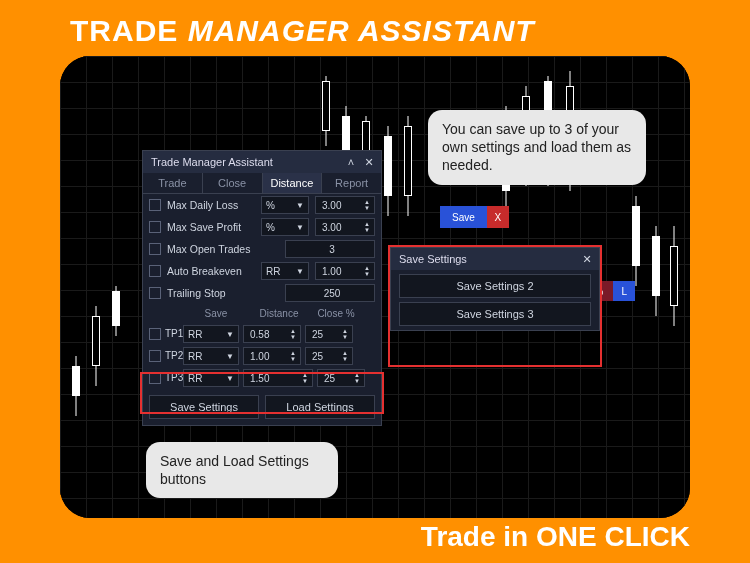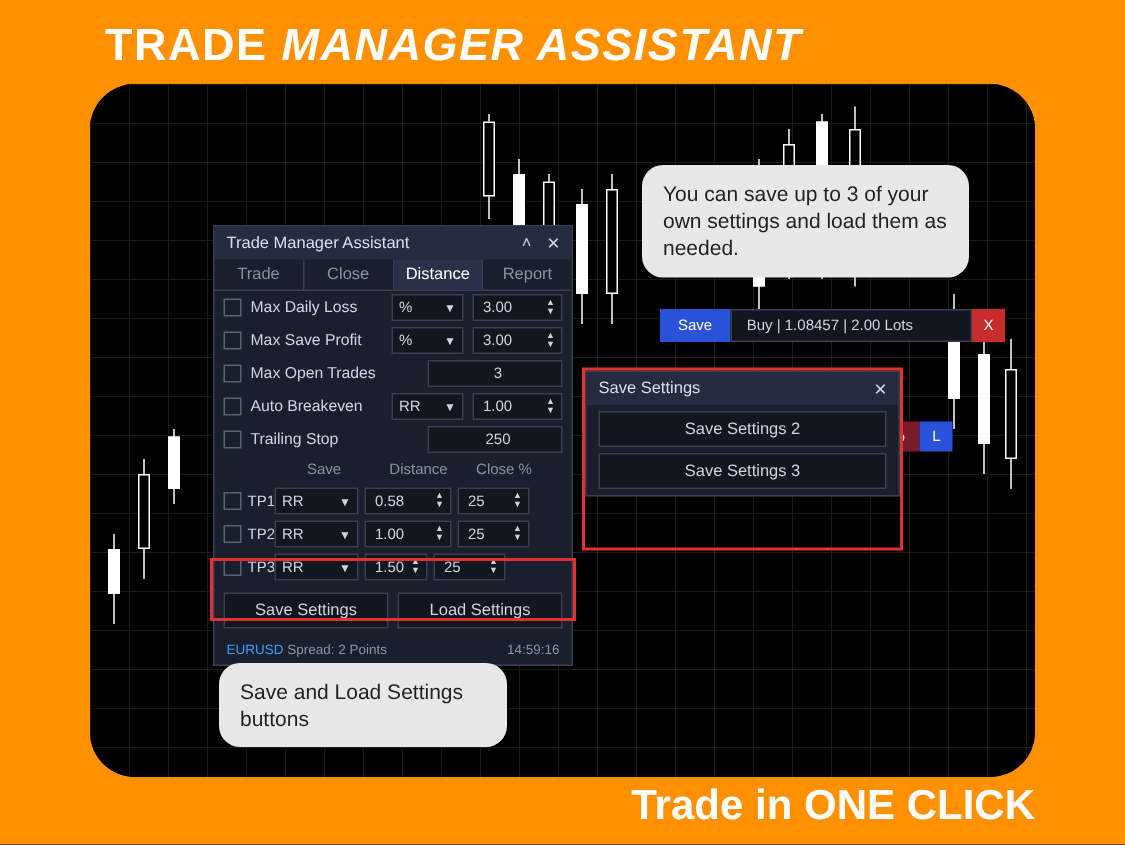--- a/index.html
+++ b/index.html
@@ -39,21 +39,21 @@
   .sel { width: 48px; height: 18px; background: #12161f; border: 1px solid #3a4050; display: flex; align-items: center; justify-content: space-between; padding: 0 4px; font-size: 10px; }
   .sel .arr { font-size: 8px; }
   .num { width: 60px; height: 18px; background: #12161f; border: 1px solid #3a4050; display: flex; align-items: center; justify-content: space-between; padding: 0 2px 0 6px; font-size: 10px; }
   .spinbtns { display: flex; flex-direction: column; width: 10px; }
   .spinbtns span { font-size: 6px; line-height: 6px; text-align: center; cursor: pointer; }
   .num.wide { width: 90px; justify-content: center; }
 
   .tp-hdr { display: flex; padding: 4px 6px; font-size: 10px; color: #8a92a6; }
   .tp-hdr div { text-align: center; }
   .tp-row { display: flex; align-items: center; height: 22px; padding: 0 6px; gap: 4px; }
-  .tp-lbl { width: 30px; font-size: 10px; display: flex; align-items: center; gap: 4px; }
+  .tp-lbl { width: 30px; font-size: 10px; display: flex; align-items: flex-start; gap: 4px; }
   .btn-row { display: flex; gap: 6px; padding: 6px; }
   .btn { flex: 1; height: 24px; background: #12161f; border: 1px solid #3a4050; color: #cfd5e0; font-size: 11px; display: flex; align-items: center; justify-content: center; cursor: pointer; }
   .footer { display: flex; justify-content: space-between; padding: 3px 8px 5px; font-size: 9px; }
   .footer .sym { color: #3aa0ff; }
   .footer .spread { color: #8a92a6; }
   .footer .time { color: #8a92a6; }
 
   .redbox { position: absolute; border: 2px solid #e53030; pointer-events: none; }
 
   .popup-btn { height: 24px; margin: 4px 8px; background: #12161f; border: 1px solid #3a4050; display: flex; align-items: center; justify-content: center; font-size: 11px; cursor: pointer; }
@@ -137,21 +137,20 @@
         <div class="cbody filled" style="top:180px;height:60px"></div>
       </div>
     <div class="candle" style="left:608px">
         <div class="wick" style="top:170px;height:100px"></div>
         <div class="cbody hollow" style="top:190px;height:60px"></div>
       </div>
   </div>
 
   <div class="open-bar" style="top:150px; left:380px; width:230px;">
     <div class="ob-open">Save</div>
-    <div class="ob-mid" style="flex:1">Buy | 1.08457 | 2.00 Lots</div>
     <div class="ob-x">X</div>
   </div>
   <div class="pb2" style="top:225px; left:480px;">
     <div class="p-a">0.0 $ | 1.0%</div>
     <div class="p-l">L</div>
   </div>
 
   <div class="panel" style="top:94px; left:82px; width:240px;">
     <div class="panel-title">
       <span>Trade Manager Assistant</span>
@@ -283,43 +282,39 @@
     </div>
     <div class="tp-row">
       <div class="tp-lbl">
           <div class="chk"></div>
           <span>TP3</span>
         </div>
       <div class="sel" style="width:56px">
           <span>RR</span>
           <span class="arr">▼</span>
         </div>
-      <div class="num" style="width:42px">
+      <div class="num" style="width:70px">
           <span>1.50</span>
           <span class="spinbtns">
             <span>▲</span>
             <span>▼</span>
           </span>
         </div>
       <div class="num" style="width:48px">
           <span>25</span>
           <span class="spinbtns">
             <span>▲</span>
             <span>▼</span>
           </span>
         </div>
     </div>
 
     <div class="btn-row">
       <div class="btn">Save Settings</div>
       <div class="btn">Load Settings</div>
-    </div>
-    <div class="footer">
-      <span><span class="sym">EURUSD</span> <span class="spread">Spread: 2 Points</span></span>
-      <span class="time">14:59:16</span>
     </div>
   </div>
 
   <div class="panel" style="top:191px; left:330px; width:210px;">
     <div class="panel-title">
       <span>Save Settings</span>
       <span class="ico">✕</span>
     </div>
     <div class="popup-btn">Save Settings 2</div>
     <div class="popup-btn">Save Settings 3</div>

